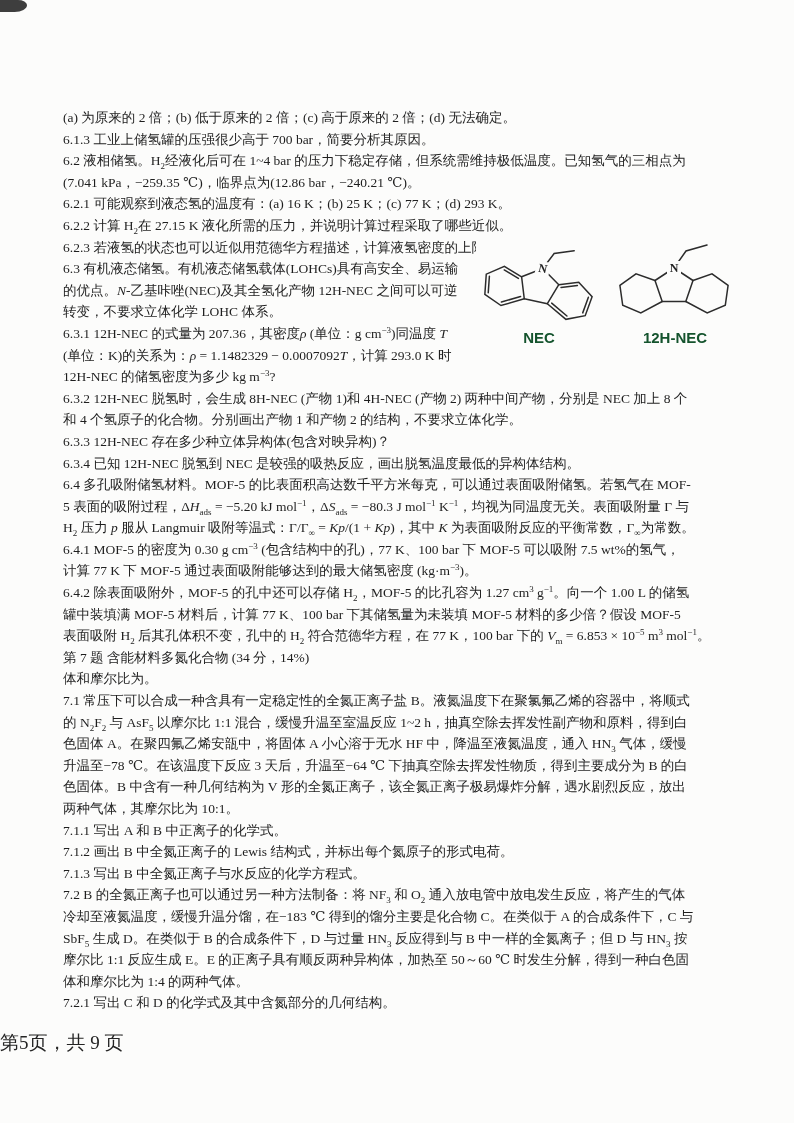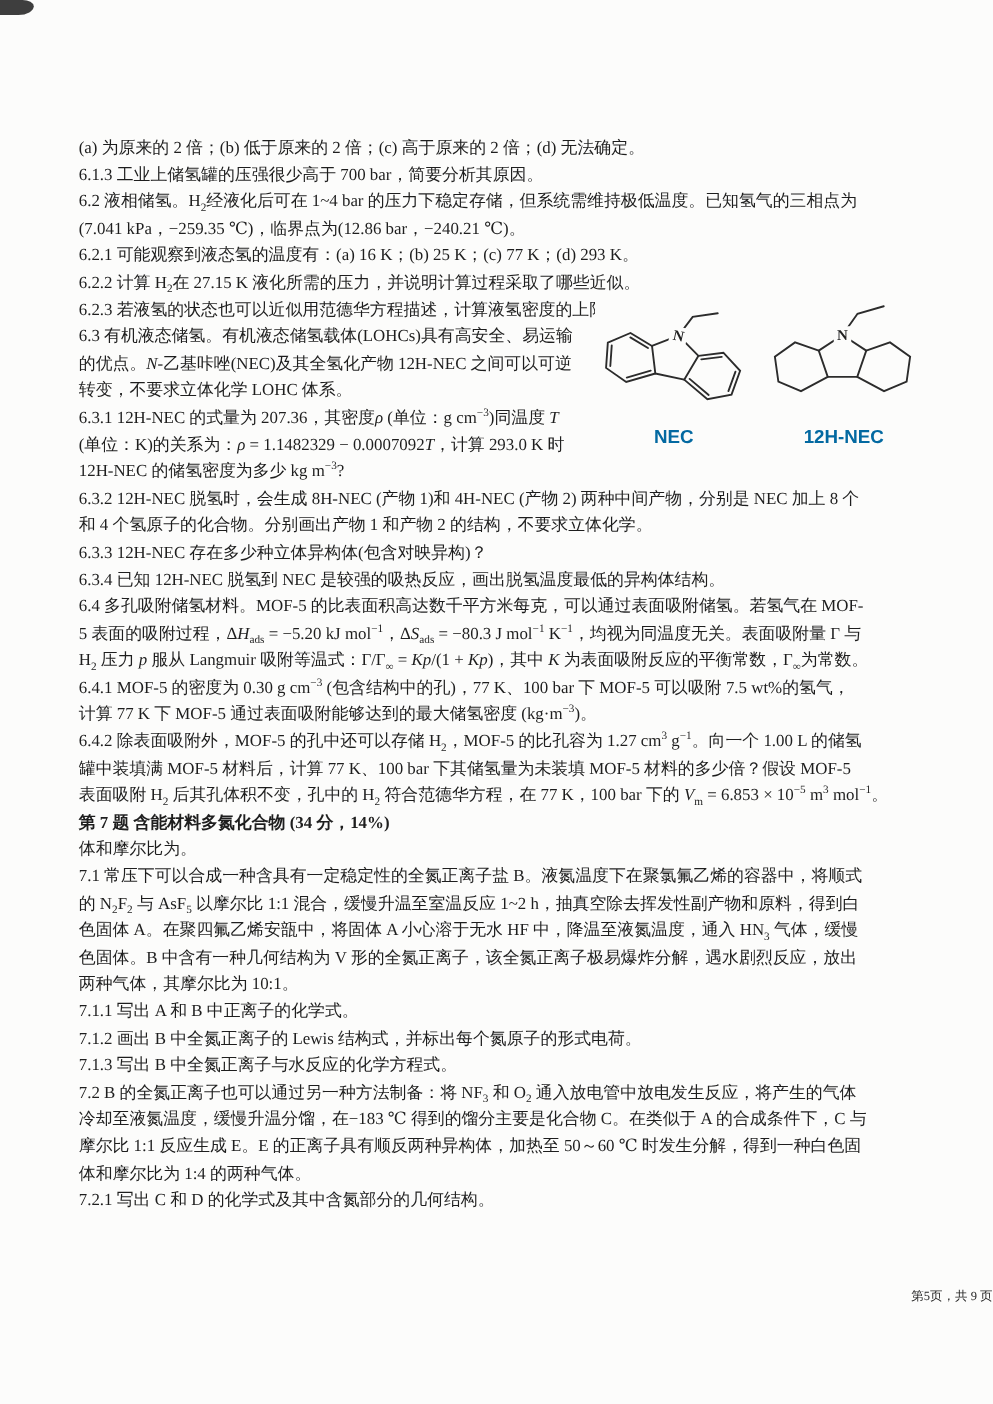--- a/index.html
+++ b/index.html
@@ -15,41 +15,41 @@
     background:#3e3e3e;border-radius:0 55% 75% 0 / 0 70% 95% 0;
   }
   .content{position:absolute;left:63px;top:71px;width:685px;margin-top:36px;}
   p.line{
     margin:0;font-size:13.5px;line-height:21.6px;
     white-space:nowrap;letter-spacing:0;
   }
   p.line b{font-weight:400;}
   p.line i{font-style:italic;}
   sub,sup{font-size:9px;line-height:0;}
-  .h7{margin-top:8px;font-weight:700;font-size:14.5px;}
+  .h7{margin-top:8px;font-weight:400;font-size:14.5px;}
   .indent{text-indent:2em;}
   .figure{
     position:absolute;left:476px;top:236px;width:268px;height:118px;
     display:flex;gap:4px;background:#fcfcfb;
   }
   .fig-block{text-align:center;background:#fcfcfb;}
   .fig-block svg{display:block;}
   .fig-label{
-    font-weight:700;font-size:15px;margin-top:13px;
+    font-weight:700;font-size:15px;margin-top:1px;
     font-family:"Liberation Sans","DejaVu Sans",sans-serif;
-    color:#0369a1;
+    color:#14532d;
   }
   .struct{stroke:#2c2c2c;stroke-width:1.5;fill:none;stroke-linecap:round;}
   .atom-label{
     font-family:"Liberation Serif","DejaVu Serif",serif;
     font-size:12px;font-weight:600;fill:#222;
   }
   .footer{
     position:absolute;top:1030px;left:0;width:794px;
-    text-align:right;font-size:10px;color:#242424;
+    text-align:left;font-size:19px;color:#242424;
   }
 </style>
 </head>
 <body>
 
 <div class="page">
 
   <div class="corner-mark"></div>
 
   <div class="content">
@@ -76,27 +76,29 @@
       <p class="line"><b>6.4.1 MOF-5</b> 的密度为 0.30 g cm<sup>−3</sup> (包含结构中的孔)，77 K、100 bar 下 <b>MOF-5</b> 可以吸附 7.5 wt%的氢气，</p>
       <p class="line">计算 77 K 下 <b>MOF-5</b> 通过表面吸附能够达到的最大储氢密度 (kg·m<sup>−3</sup>)。</p>
       <p class="line"><b>6.4.2 </b>除表面吸附外，<b>MOF-5</b> 的孔中还可以存储 H<sub>2</sub>，MOF-5 的比孔容为 1.27 cm<sup>3</sup> g<sup>−1</sup>。向一个 1.00 L 的储氢</p>
       <p class="line">罐中装填满 <b>MOF-5</b> 材料后，计算 77 K、100 bar 下其储氢量为未装填 <b>MOF-5</b> 材料的多少倍？假设 <b>MOF-5</b></p>
       <p class="line">表面吸附 H<sub>2</sub> 后其孔体积不变，孔中的 H<sub>2</sub> 符合范德华方程，在 77 K，100 bar 下的 <i>V</i><sub>m</sub> = 6.853 × 10<sup>−5</sup> m<sup>3</sup> mol<sup>−1</sup>。</p>
       <p class="line h7">第 7 题 含能材料多氮化合物 (34 分，14%)</p>
       <p class="line">体和摩尔比为。</p>
       <p class="line"><b>7.1 </b>常压下可以合成一种含具有一定稳定性的全氮正离子盐 <b>B</b>。液氮温度下在聚氯氟乙烯的容器中，将顺式</p>
       <p class="line">的 N<sub>2</sub>F<sub>2</sub> 与 AsF<sub>5</sub> 以摩尔比 1:1 混合，缓慢升温至室温反应 1~2 h，抽真空除去挥发性副产物和原料，得到白</p>
       <p class="line">色固体 <b>A</b>。在聚四氟乙烯安瓿中，将固体 <b>A</b> 小心溶于无水 HF 中，降温至液氮温度，通入 HN<sub>3</sub> 气体，缓慢</p>
+      <p class="line">升温至−78 ℃。在该温度下反应 3 天后，升温至−64 ℃ 下抽真空除去挥发性物质，得到主要成分为 <b>B</b> 的白</p>
       <p class="line">色固体。<b>B</b> 中含有一种几何结构为 V 形的全氮正离子，该全氮正离子极易爆炸分解，遇水剧烈反应，放出</p>
       <p class="line">两种气体，其摩尔比为 10:1。</p>
       <p class="line"><b>7.1.1 </b>写出 <b>A</b> 和 <b>B</b> 中正离子的化学式。</p>
       <p class="line"><b>7.1.2 </b>画出 <b>B</b> 中全氮正离子的 Lewis 结构式，并标出每个氮原子的形式电荷。</p>
       <p class="line"><b>7.1.3 </b>写出 <b>B</b> 中全氮正离子与水反应的化学方程式。</p>
       <p class="line"><b>7.2 B</b> 的全氮正离子也可以通过另一种方法制备：将 NF<sub>3</sub> 和 O<sub>2</sub> 通入放电管中放电发生反应，将产生的气体</p>
       <p class="line">冷却至液氮温度，缓慢升温分馏，在−183 ℃ 得到的馏分主要是化合物 <b>C</b>。在类似于 <b>A</b> 的合成条件下，<b>C</b> 与</p>
+      <p class="line">SbF<sub>5</sub> 生成 <b>D</b>。在类似于 <b>B</b> 的合成条件下，<b>D</b> 与过量 HN<sub>3</sub> 反应得到与 <b>B</b> 中一样的全氮离子；但 <b>D</b> 与 HN<sub>3</sub> 按</p>
       <p class="line">摩尔比 1:1 反应生成 <b>E</b>。<b>E</b> 的正离子具有顺反两种异构体，加热至 50～60 ℃ 时发生分解，得到一种白色固</p>
       <p class="line">体和摩尔比为 1:4 的两种气体。</p>
       <p class="line"><b>7.2.1 </b>写出 <b>C</b> 和 <b>D</b> 的化学式及其中含氮部分的几何结构。</p>
     </div>
 
   <div class="figure">
     <div class="fig-block">
       <svg width="126" height="92" viewBox="0 0 126 92">
         <g class="struct" transform="rotate(12 62 55)">
           <path d="M62 32 L43 44.5 M62 32 L81 44.5 M43 44.5 L50.2 65.5 M81 44.5 L73.8 65.5 M50.2 65.5 L73.8 65.5"></path>

